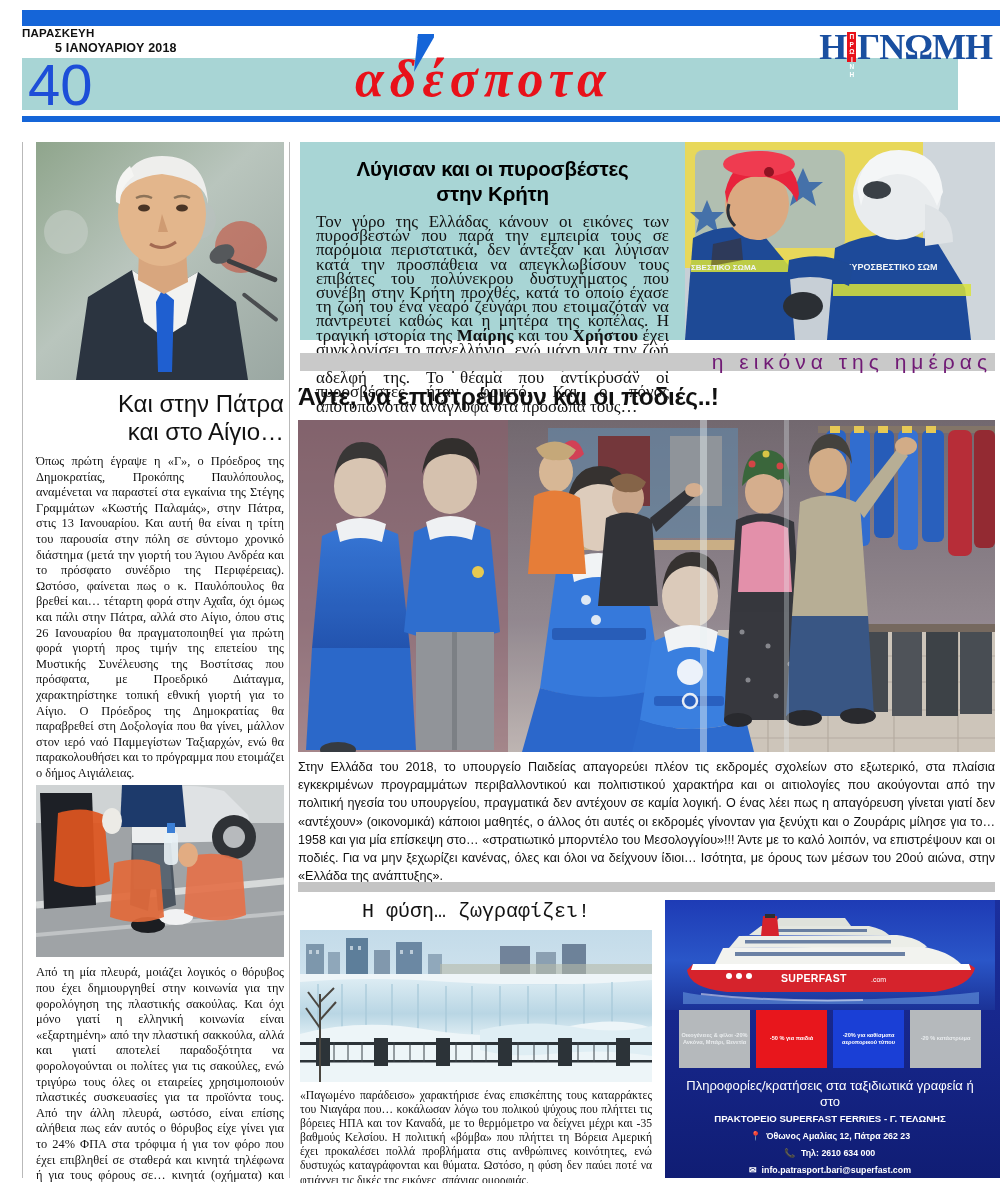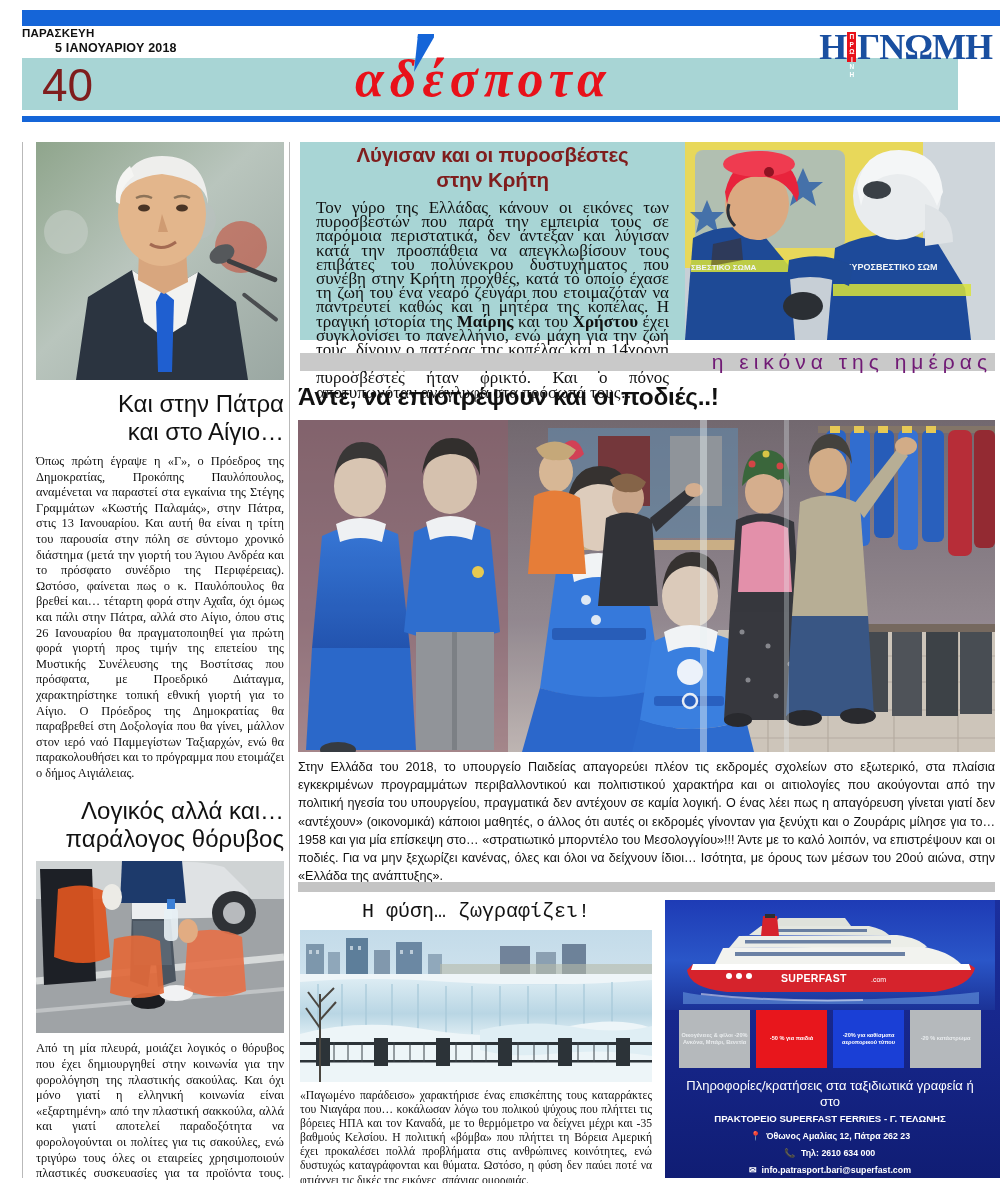--- a/index.html
+++ b/index.html
@@ -33,22 +33,22 @@
   }
   .date-full {
     font-size: 12.5px; font-weight: bold; letter-spacing: 0.2px;
     color: #111; line-height: 16px; margin-left: 33px;
   }
   .teal-band {
     position: absolute; left: 22px; top: 32px;
     width: 936px; height: 52px; background: #a8d5d5;
   }
   .page-number {
-    position: absolute; left: 42px; top: 36px;
-    font-size: 46px; font-weight: 300; color: #7f1d1d;
+    position: absolute; left: 28px; top: 36px;
+    font-size: 58px; font-weight: 300; color: #1d4ed8;
     line-height: 46px; font-family: "Liberation Sans", sans-serif;
   }
   .adespota-wrap {
     position: absolute; left: 355px; top: 22px; width: 360px; height: 70px;
   }
   .adespota {
     font-family: "Liberation Serif", serif;
     font-style: italic; font-weight: bold;
     font-size: 52px; color: #e8111a;
     letter-spacing: 6px; line-height: 62px;
@@ -109,23 +109,23 @@
   
   .fire-box {
     position: absolute; left: 300px; top: 142px;
     width: 695px; height: 198px;
   }
   .fire-teal {
     position: absolute; left: 0; top: 0;
     width: 385px; height: 198px; background: #a8d5d5;
   }
   .fire-title {
-    font-size: 20.5px; font-weight: bold; color: #7f1d1d;
+    font-size: 20.5px; font-weight: bold; color: #000000;
     text-align: center; line-height: 25px;
-    padding: 0 16px 0 16px; letter-spacing: -0.2px;
+    padding: 14px 16px 0 16px; letter-spacing: -0.2px;
   }
   .fire-body {
     font-family: "Liberation Serif", serif;
     font-size: 17px; line-height: 14.2px; text-align: justify;
     color: #111; padding: 9px 16px 0 16px;
   }
   .fire-photo {
     position: absolute; left: 385px; top: 0;
     width: 310px; height: 230px; overflow: hidden;
   }
@@ -293,24 +293,20 @@
       </svg>
     </div>
 
     <div class="art-head art-head-left">
       <div>Και στην Πάτρα</div>
       <div>και στο Αίγιο…</div>
     </div>
 
     <div class="body-text">Όπως πρώτη έγραψε η «Γ», ο Πρόεδρος της Δημοκρατίας, Προκόπης Παυλόπουλος, αναμένεται να παραστεί στα εγκαίνια της Στέγης Γραμμάτων «Κωστής Παλαμάς», στην Πάτρα, στις 13 Ιανουαρίου. Και αυτή θα είναι η τρίτη του παρουσία στην πόλη σε σύντομο χρονικό διάστημα (μετά την γιορτή του Άγιου Ανδρέα και το πρόσφατο συνέδριο της Περιφέρειας). Ωστόσο, φαίνεται πως ο κ. Παυλόπουλος θα βρεθεί και… τέταρτη φορά στην Αχαΐα, όχι όμως και πάλι στην Πάτρα, αλλά στο Αίγιο, όπου στις 26 Ιανουαρίου θα πραγματοποιηθεί για πρώτη φορά γιορτή προς τιμήν της επετείου της Μυστικής Συνέλευσης της Βοστίτσας που πρόσφατα, με Προεδρικό Διάταγμα, χαρακτηρίστηκε τοπική εθνική γιορτή για το Αίγιο. Ο Πρόεδρος της Δημοκρατίας θα παραβρεθεί στη Δοξολογία που θα γίνει, μάλλον στον ιερό ναό Παμμεγίστων Ταξιαρχών, ενώ θα παρακολουθήσει και το πρόγραμμα που ετοιμάζει ο δήμος Αιγιάλειας.</div>
 
-    <div class="art-head art-head-left" style="margin-top:16px;">
-      <div>Λογικός αλλά και…</div>
-      <div>παράλογος θόρυβος</div>
-    </div>
 
     <div class="photo" style="width:248px; height:172px; margin-top:4px;">
       <svg viewBox="0 0 248 172" width="248" height="172" preserveAspectRatio="none">
         <rect width="248" height="172" fill="#b9bcbd"></rect>
         <rect y="0" width="248" height="38" fill="#cfd3d4"></rect>
         <rect y="38" width="248" height="134" fill="#9fa3a6"></rect>
 
         <path d="M0 120 L248 96" stroke="#e6e8e8" stroke-width="7" opacity=".8"></path>
         <path d="M0 150 L248 128" stroke="#d6d9da" stroke-width="4" opacity=".6"></path>
 

